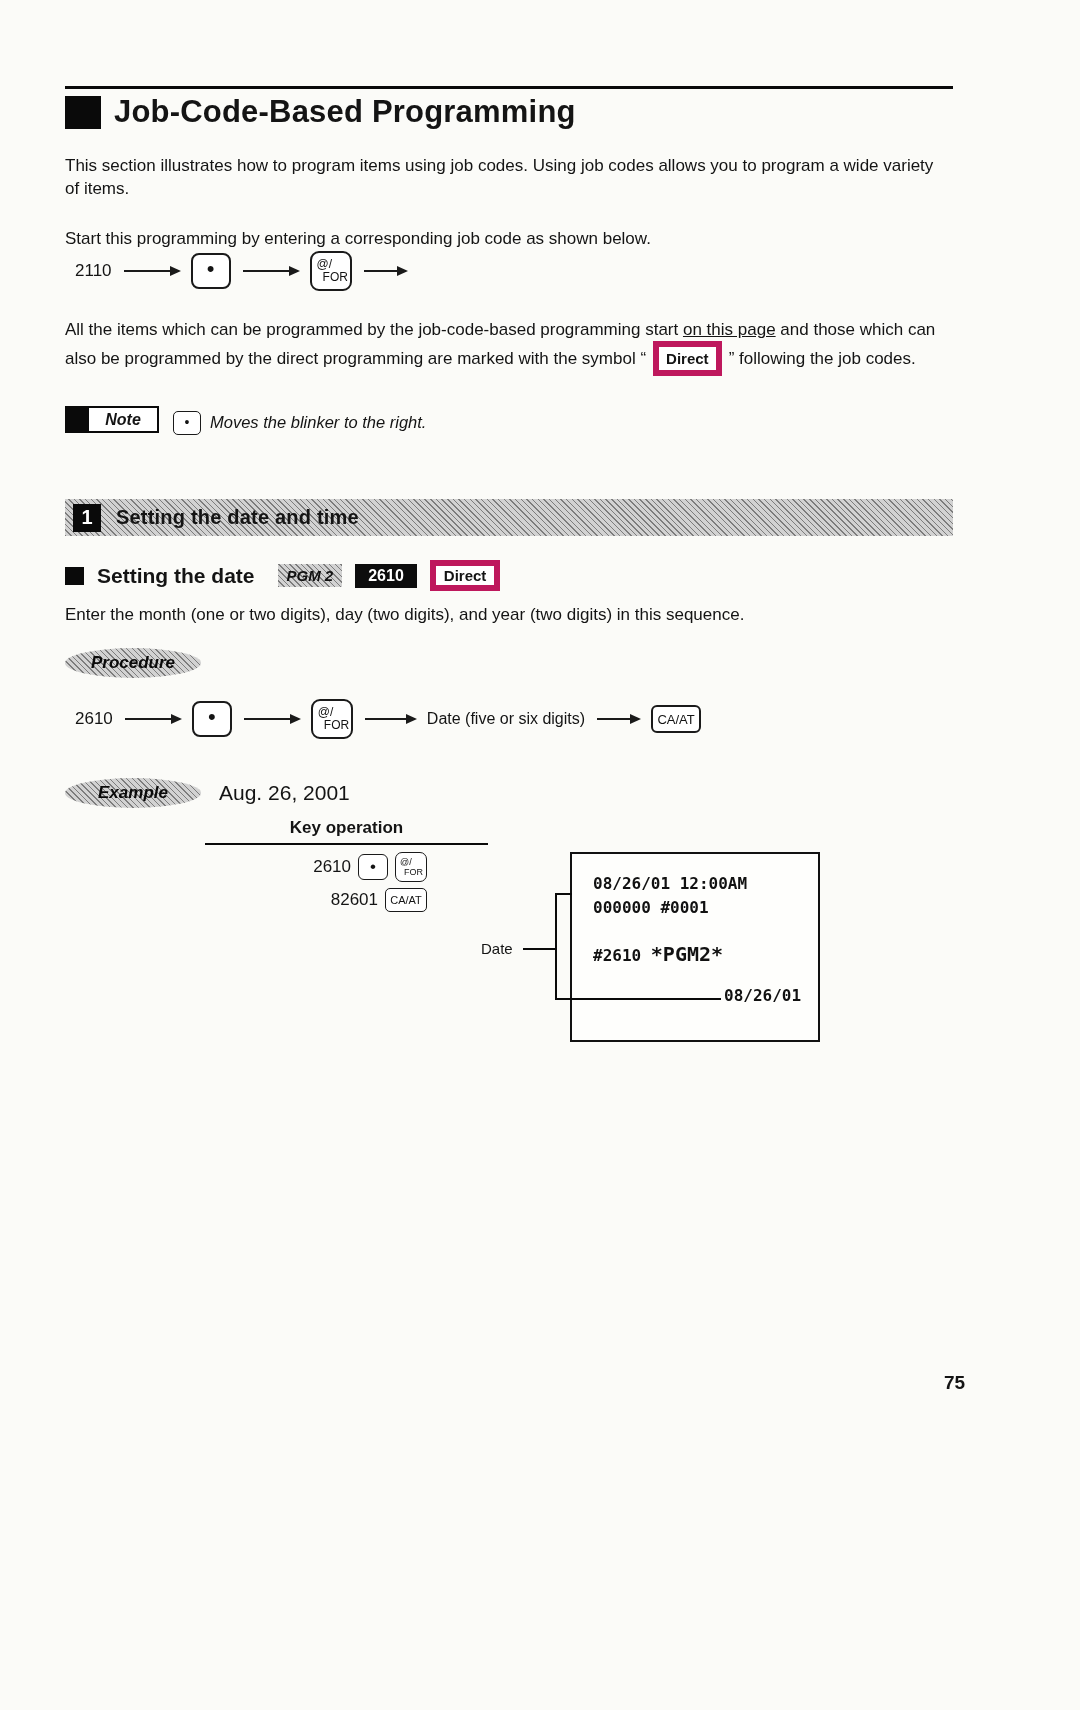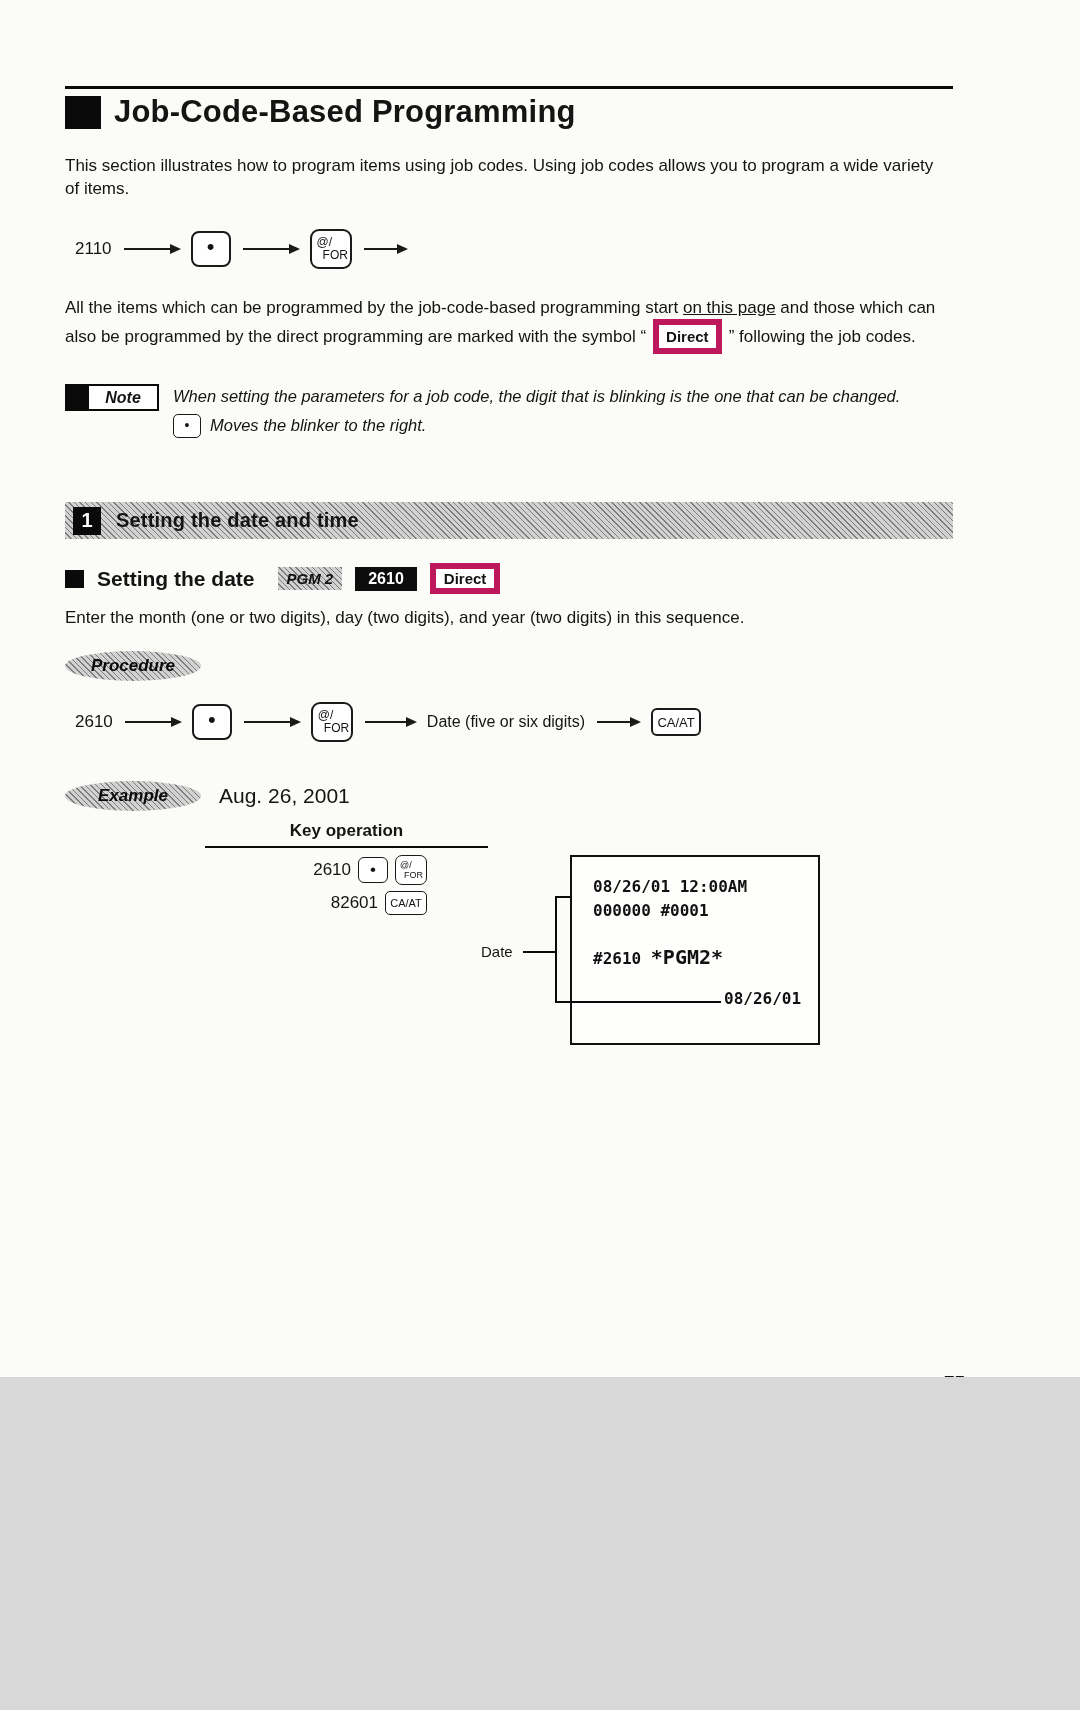--- a/index.html
+++ b/index.html
@@ -1,35 +1,35 @@
 <!DOCTYPE html>
 <html><head>
 <meta charset="utf-8">
 <style>
   * { box-sizing: border-box; margin: 0; padding: 0; }
   html, body { background: #d8d8d8; }
   .page {
-    width: 1080px; height: 1377px; background: #fbfbf8; position: relative;
+    width: 1080px; height: 1710px; background: #fbfbf8; position: relative;
     font-family: "Liberation Sans", sans-serif; color: #141414; overflow: hidden;
     margin: 0 auto;
   }
   .content { position: absolute; left: 65px; top: 0; width: 890px; padding-top: 86px; }
 
   .top-rule { border-top: 3px solid #0a0a0a; width: 888px; }
   .title-row { display: flex; align-items: center; gap: 13px; margin-top: 5px; }
   .title-square { width: 36px; height: 33px; background: #0a0a0a; }
   .title { font-size: 31px; font-weight: bold; letter-spacing: 0.2px; }
 
   .para { font-size: 17px; line-height: 23px; width: 885px; }
   .p1 { margin-top: 24px; }
   .p2 { margin-top: 27px; }
   .p3 { margin-top: 26px; }
   .u { text-decoration: underline; }
 
-  .flow { display: flex; align-items: center; margin-top: 28px; padding-left: 10px; height: 42px; }
+  .flow { display: flex; align-items: center; padding-left: 10px; height: 42px; }
   .flow > * { margin-right: 12px; }
   .flow-code { font-size: 17px; }
   .flow-text { font-size: 16px; }
 
   .arrow { position: relative; height: 2px; background: #1a1a1a; display: inline-block; }
   .arrow::after { content: ""; position: absolute; right: -2px; top: -4.5px; width: 0; height: 0;
     border-left: 11px solid #1a1a1a; border-top: 5px solid transparent; border-bottom: 5px solid transparent; }
   .w55 { width: 55px; } .w50 { width: 50px; } .w45 { width: 42px; }
 
   .key { border: 2px solid #1a1a1a; border-radius: 8px; background: #fff;
@@ -116,20 +116,21 @@
   <div class="content">
 
     <div class="top-rule"></div>
 
     <div class="title-row">
       <div class="title-square"></div>
       <h1 class="title">Job-Code-Based Programming</h1>
     </div>
 
     <p class="para p1">This section illustrates how to program items using job codes. Using job codes allows you to program a wide variety of items.</p>
+    <p class="para p2">Start this programming by entering a corresponding job code as shown below.</p>
 
     <div class="flow flow1">
       <span class="flow-code">2110</span>
       <span class="arrow w55"></span>
       <span class="key key-dot">
           <span>•</span>
         </span>
       <span class="arrow w55"></span>
       <span class="key key-atfor">
         <span class="top">@/</span>
@@ -141,21 +142,20 @@
     <p class="para p3"><span>All the items which can be programmed by the job-code-based programming start </span><span class="u">on this page</span><span> and those which can also be programmed by the direct programming are marked with the symbol “</span><span class="badge-direct inline-badge">Direct</span><span>” following the job codes.</span></p>
 
     <div class="note">
       <div class="note-head">
         <div class="note-bar"></div>
         <div class="note-box">
             <span>Note</span>
           </div>
       </div>
       <div class="note-body">
-        <p class="note-line">When setting the parameters for a job code, the digit that is blinking is the one that can be changed.</p>
         <div class="note-key-row">
           <span class="key key-inline">
               <span>•</span>
             </span>
           <span class="note-key-desc">Moves the blinker to the right.</span>
         </div>
       </div>
     </div>
 
     <div class="banner hatch">

